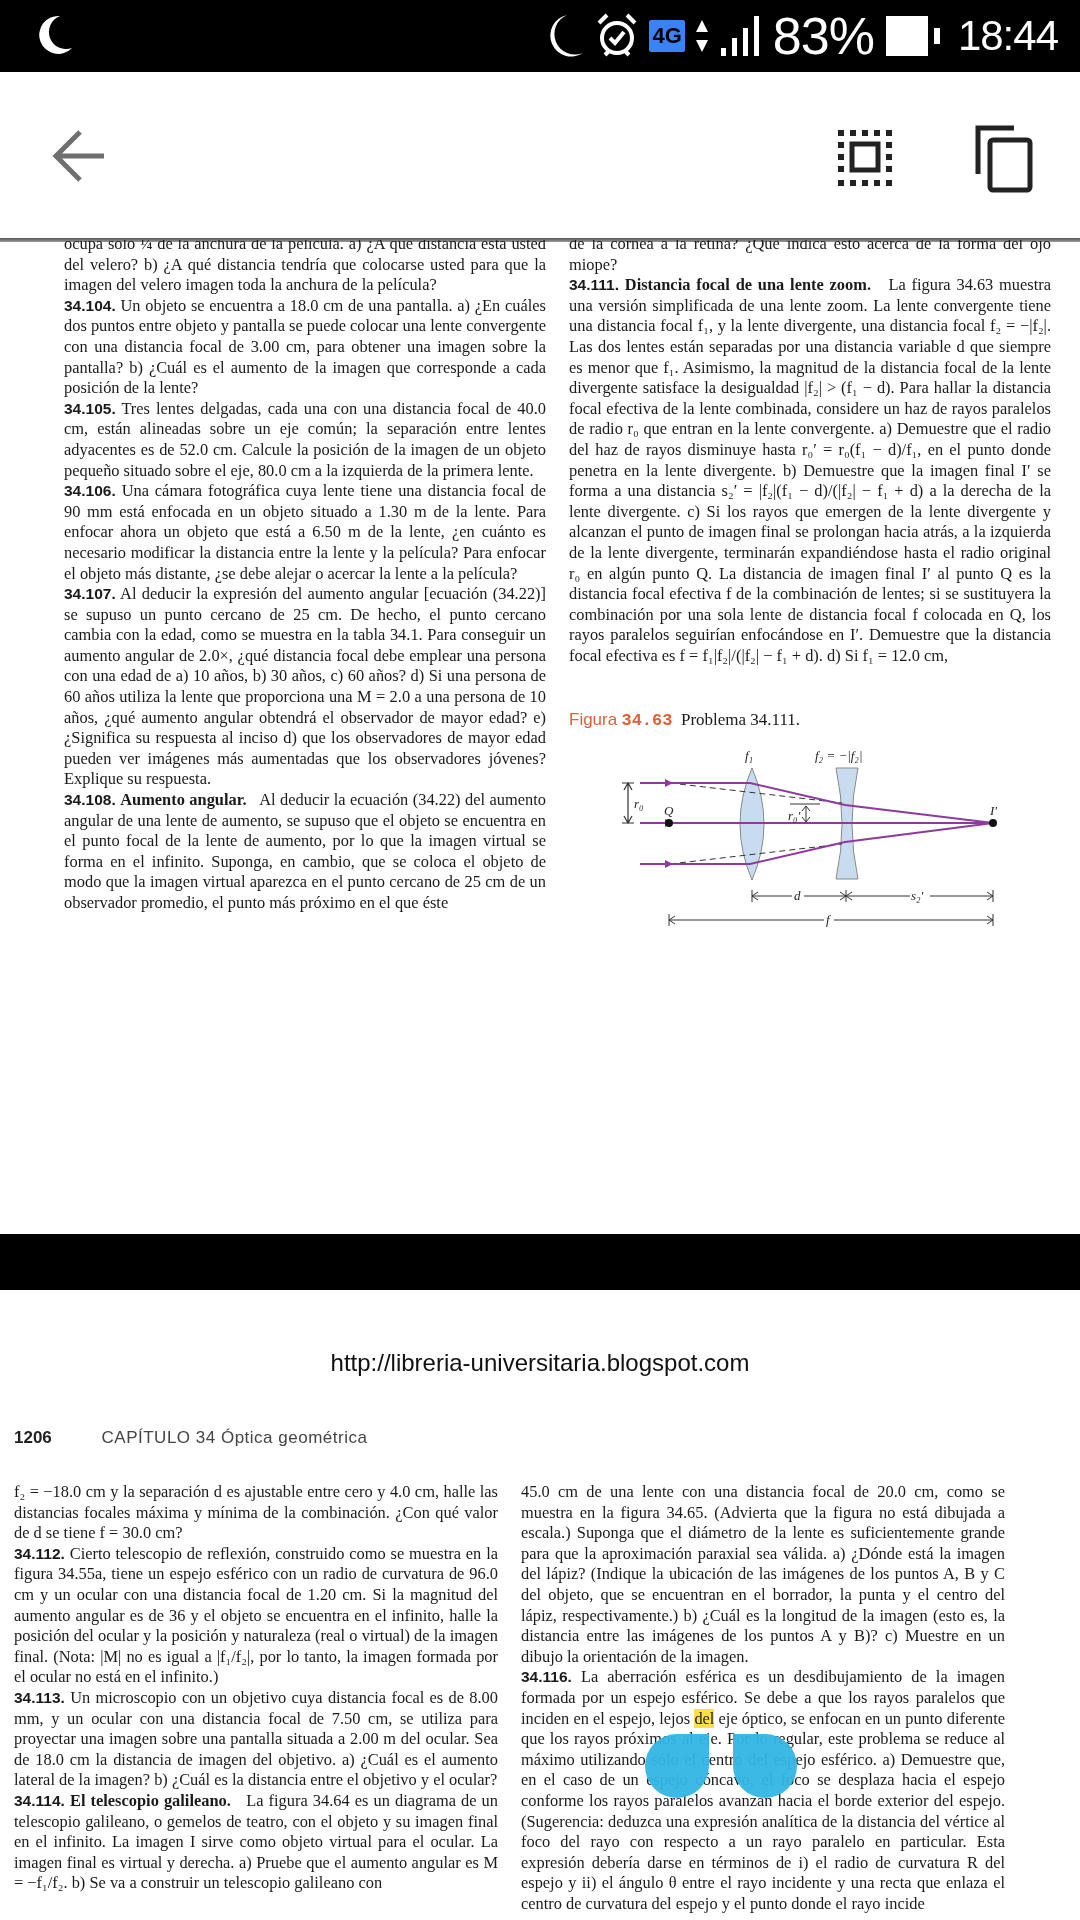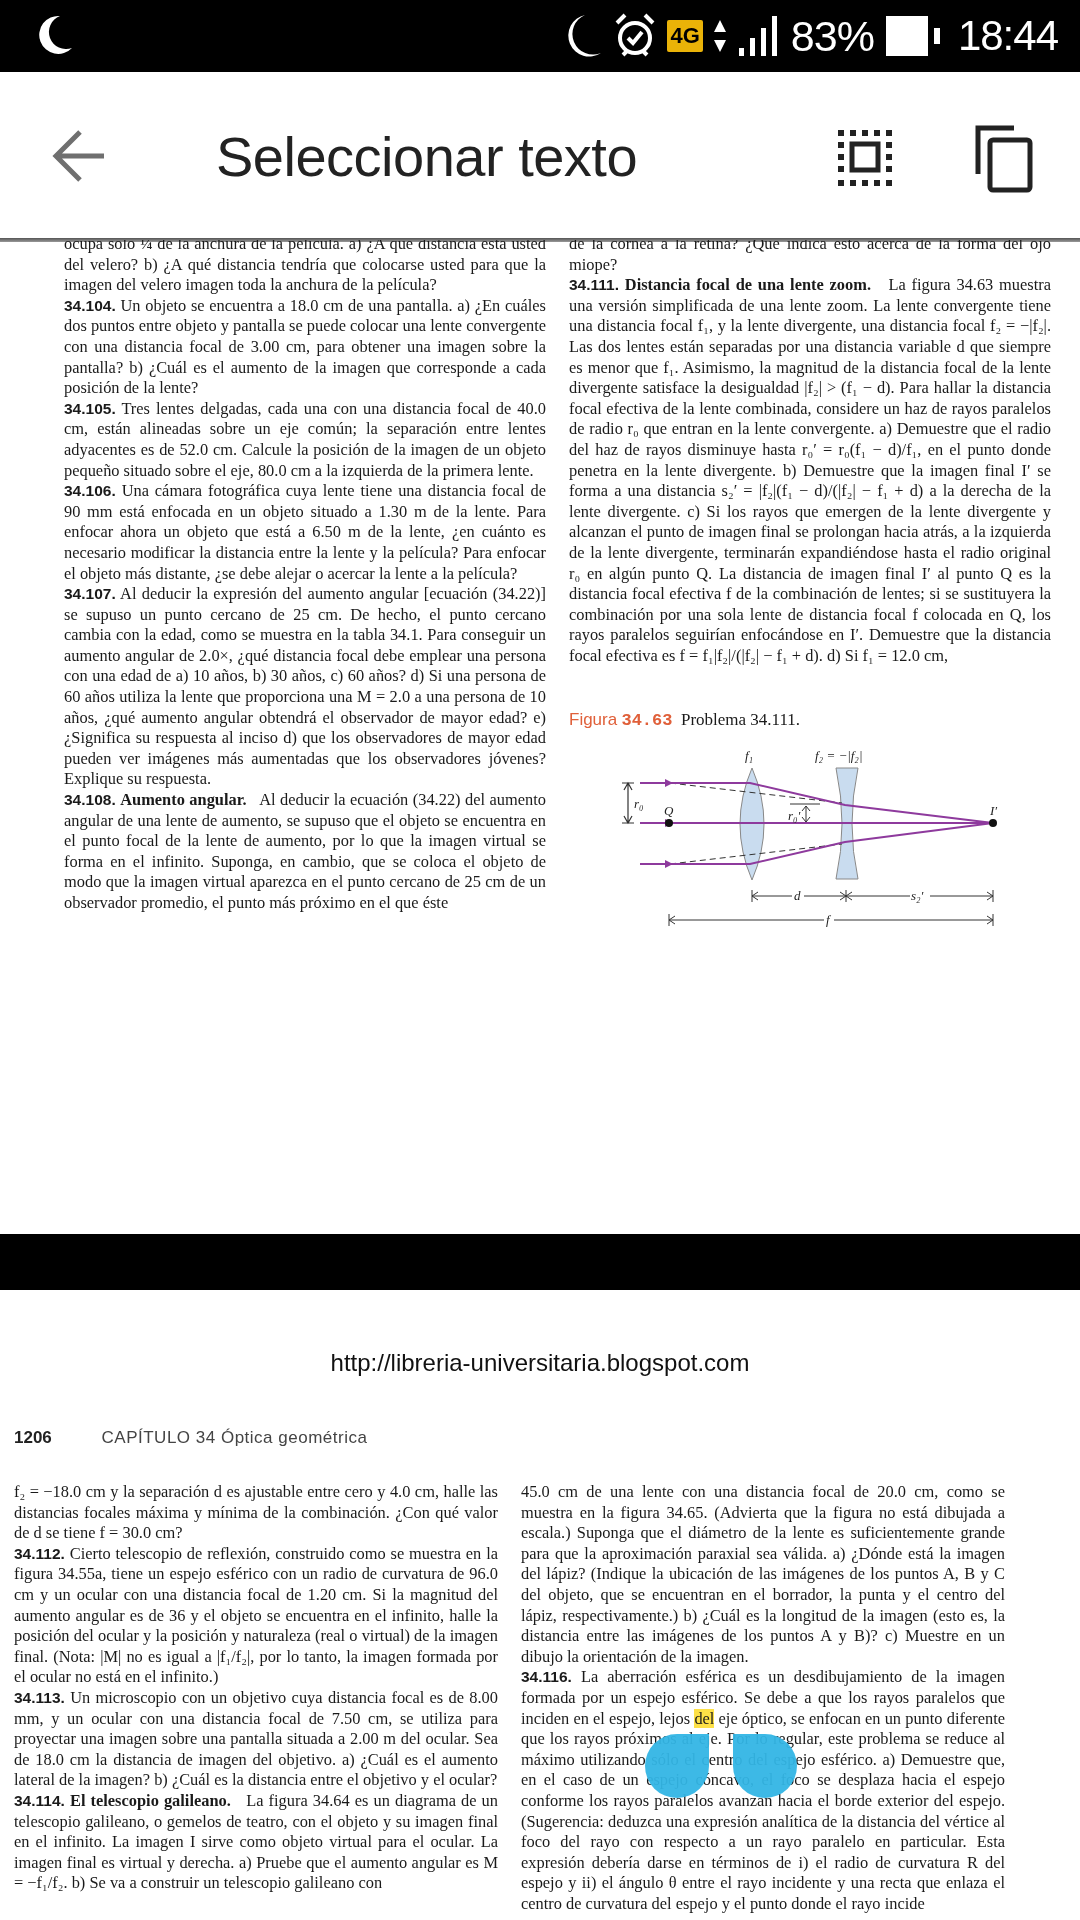--- a/index.html
+++ b/index.html
@@ -12,24 +12,24 @@
   .status-bar {
     position: absolute; left: 0; top: 0; width: 1080px; height: 72px;
     background: #000; color: #fff;
     font-family: "Liberation Sans", sans-serif;
   }
   .status-bar .left-moon { position: absolute; left: 30px; top: 12px; }
   .status-right {
     position: absolute; right: 22px; top: 0; height: 72px;
     display: flex; align-items: center; gap: 10px;
   }
-  .status-right .pct { font-size: 43px; letter-spacing: -1px; }
+  .status-right .pct { font-size: 52px; letter-spacing: -1px; }
   .status-right .time { font-size: 42px; margin-left: 4px; letter-spacing: -1px; }
   .net-badge {
-    background: #eab308; color: #000; font-weight: bold; font-size: 22px;
+    background: #3b82f6; color: #000; font-weight: bold; font-size: 22px;
     padding: 4px 3px; border-radius: 2px; line-height: 24px;
   }
   
   .app-bar {
     position: absolute; left: 0; top: 72px; width: 1080px; height: 168px;
     background: #fff;
   }
   .back-btn { position: absolute; left: 48px; top: 54px; width: 60px; height: 60px; cursor: pointer; }
   .app-title {
     position: absolute; left: 216px; top: 52px;
@@ -121,21 +121,20 @@
     <span class="time">18:44</span>
   </div>
 </div>
 
 <div class="app-bar">
   <div class="back-btn">
     <svg width="60" height="60" viewBox="0 0 60 60">
       <path d="M32 6 L8 30 L32 54 M8 30 L56 30" fill="none" stroke="#6f6f6f" stroke-width="5"></path>
     </svg>
   </div>
-  <div class="app-title">Seleccionar texto</div>
   <div class="select-all-btn">
     <svg width="64" height="64" viewBox="0 0 64 64">
       <g fill="#222">
         <rect x="4" y="4" width="6" height="6"></rect>
           <rect x="16" y="4" width="6" height="6"></rect>
           <rect x="28" y="4" width="6" height="6"></rect>
           <rect x="40" y="4" width="6" height="6"></rect>
           <rect x="52" y="4" width="6" height="6"></rect>
         <rect x="4" y="54" width="6" height="6"></rect>
           <rect x="16" y="54" width="6" height="6"></rect>

